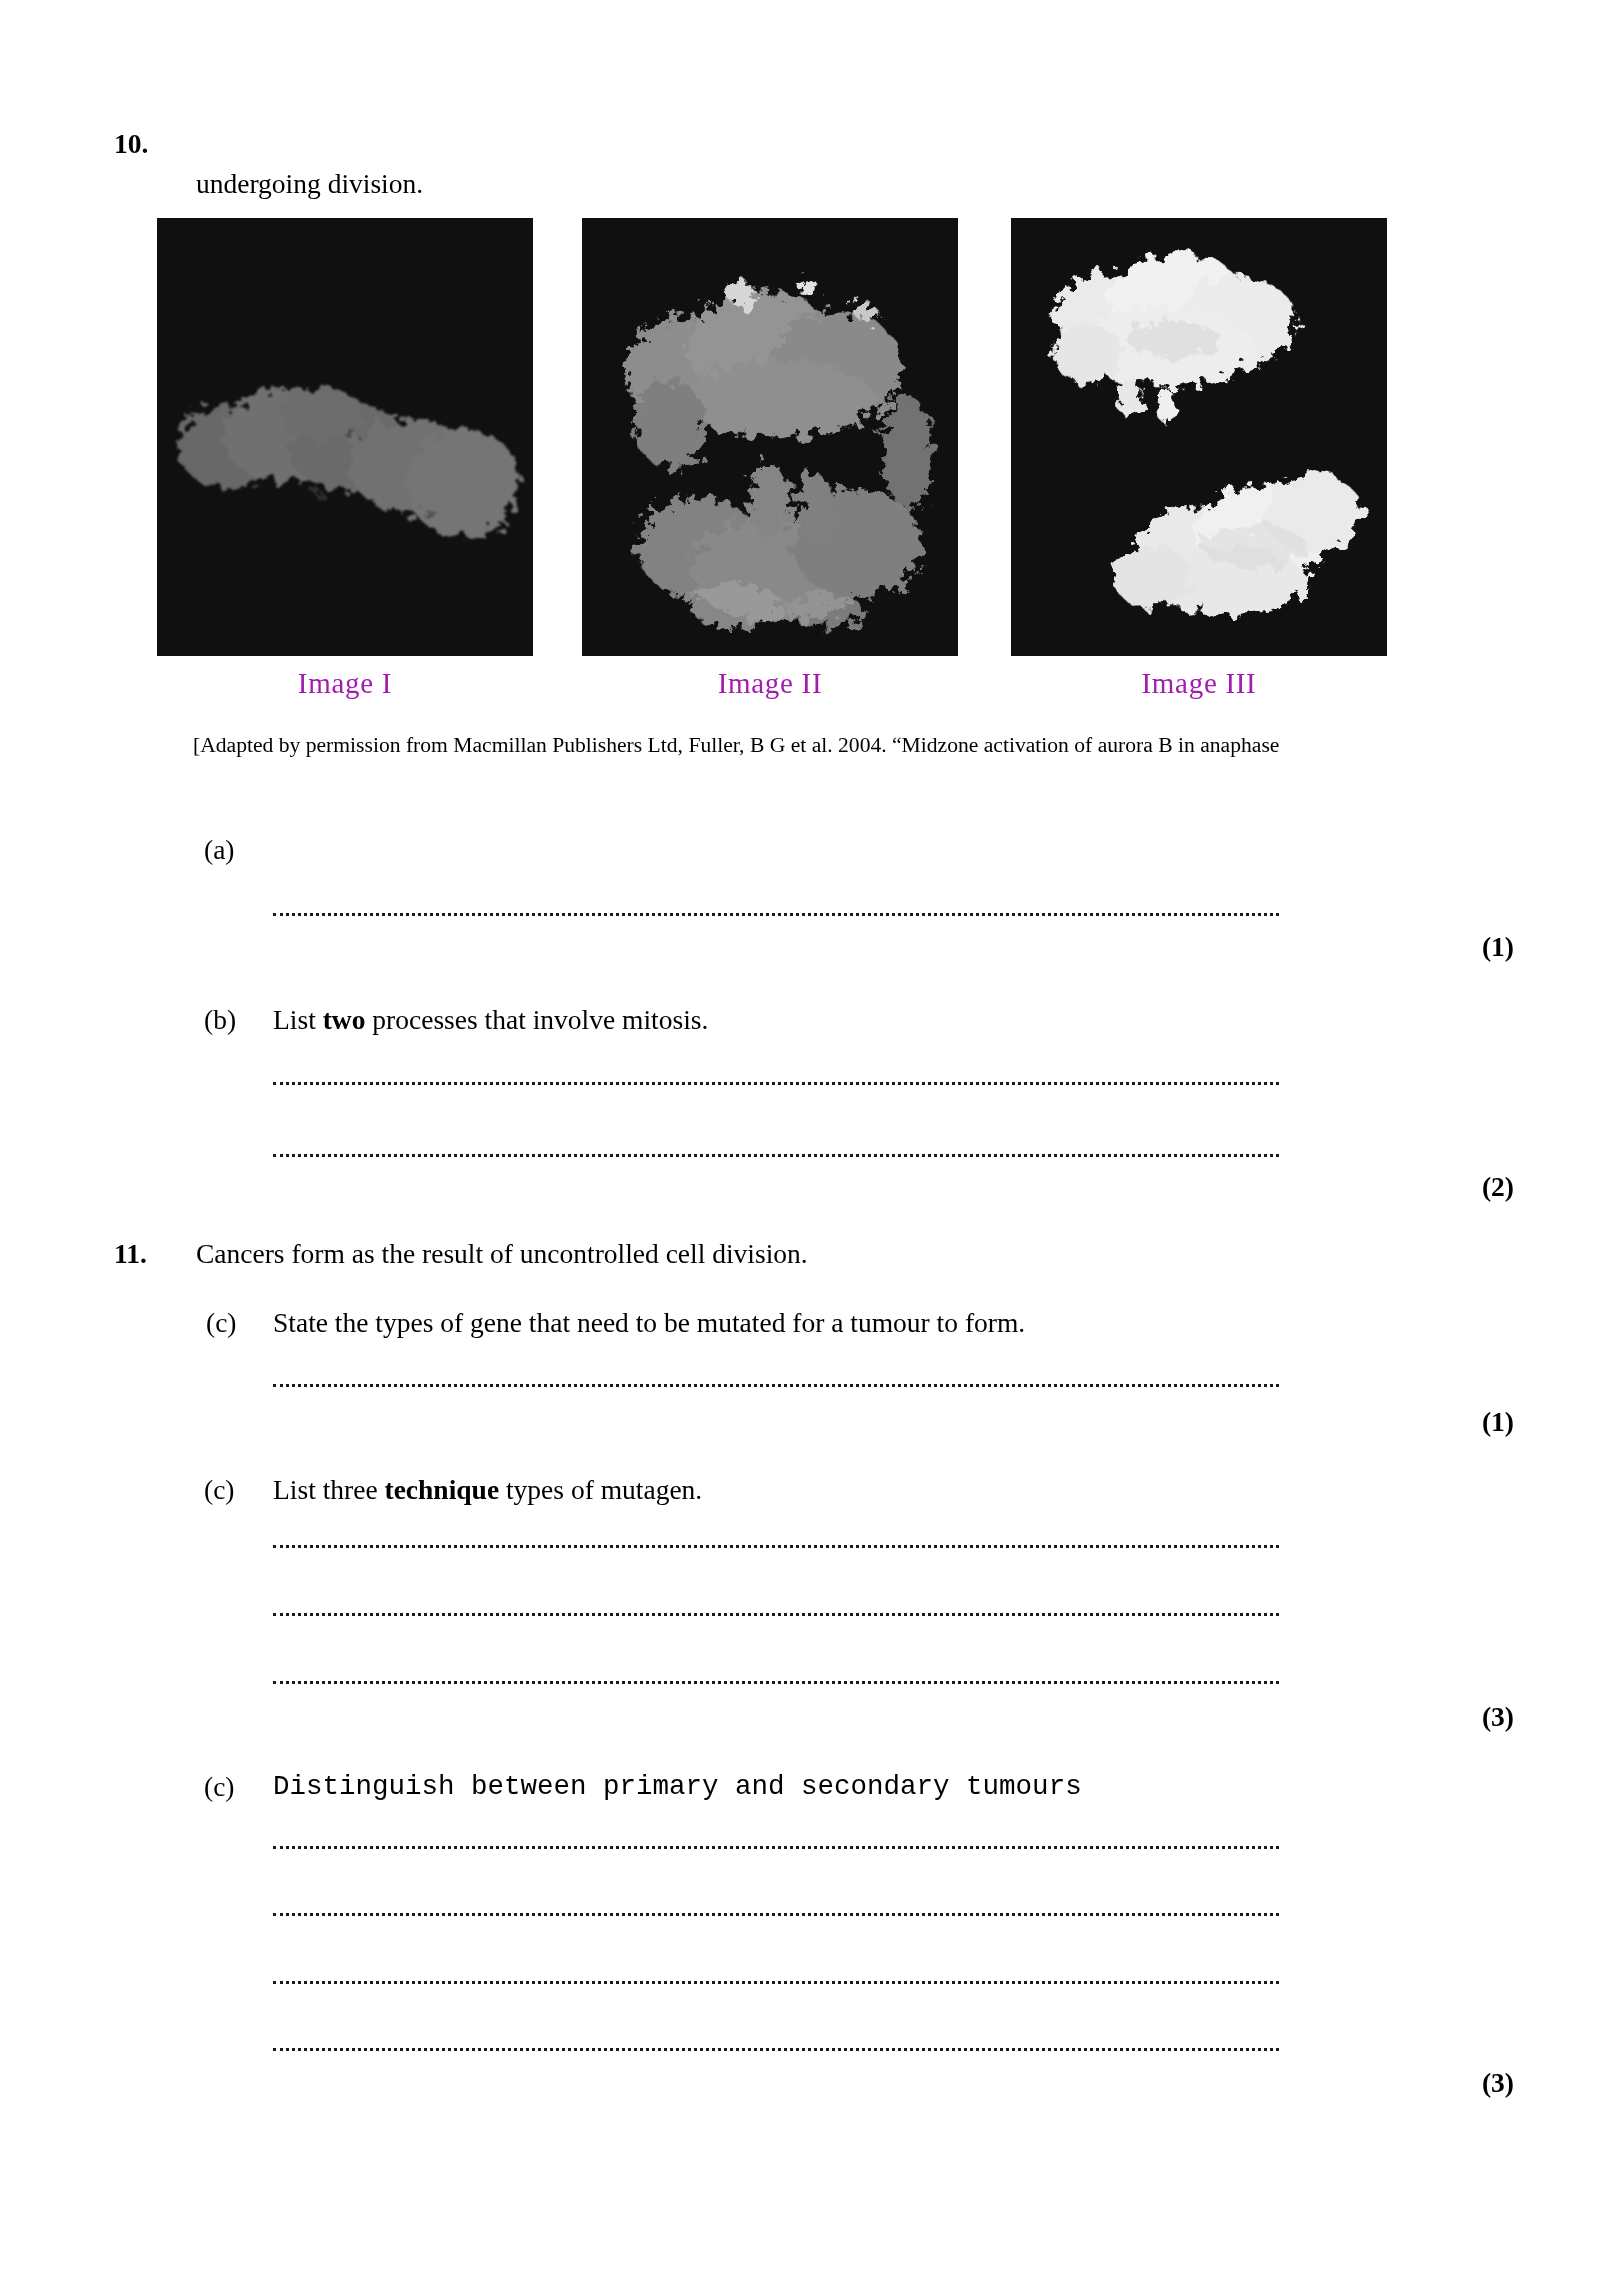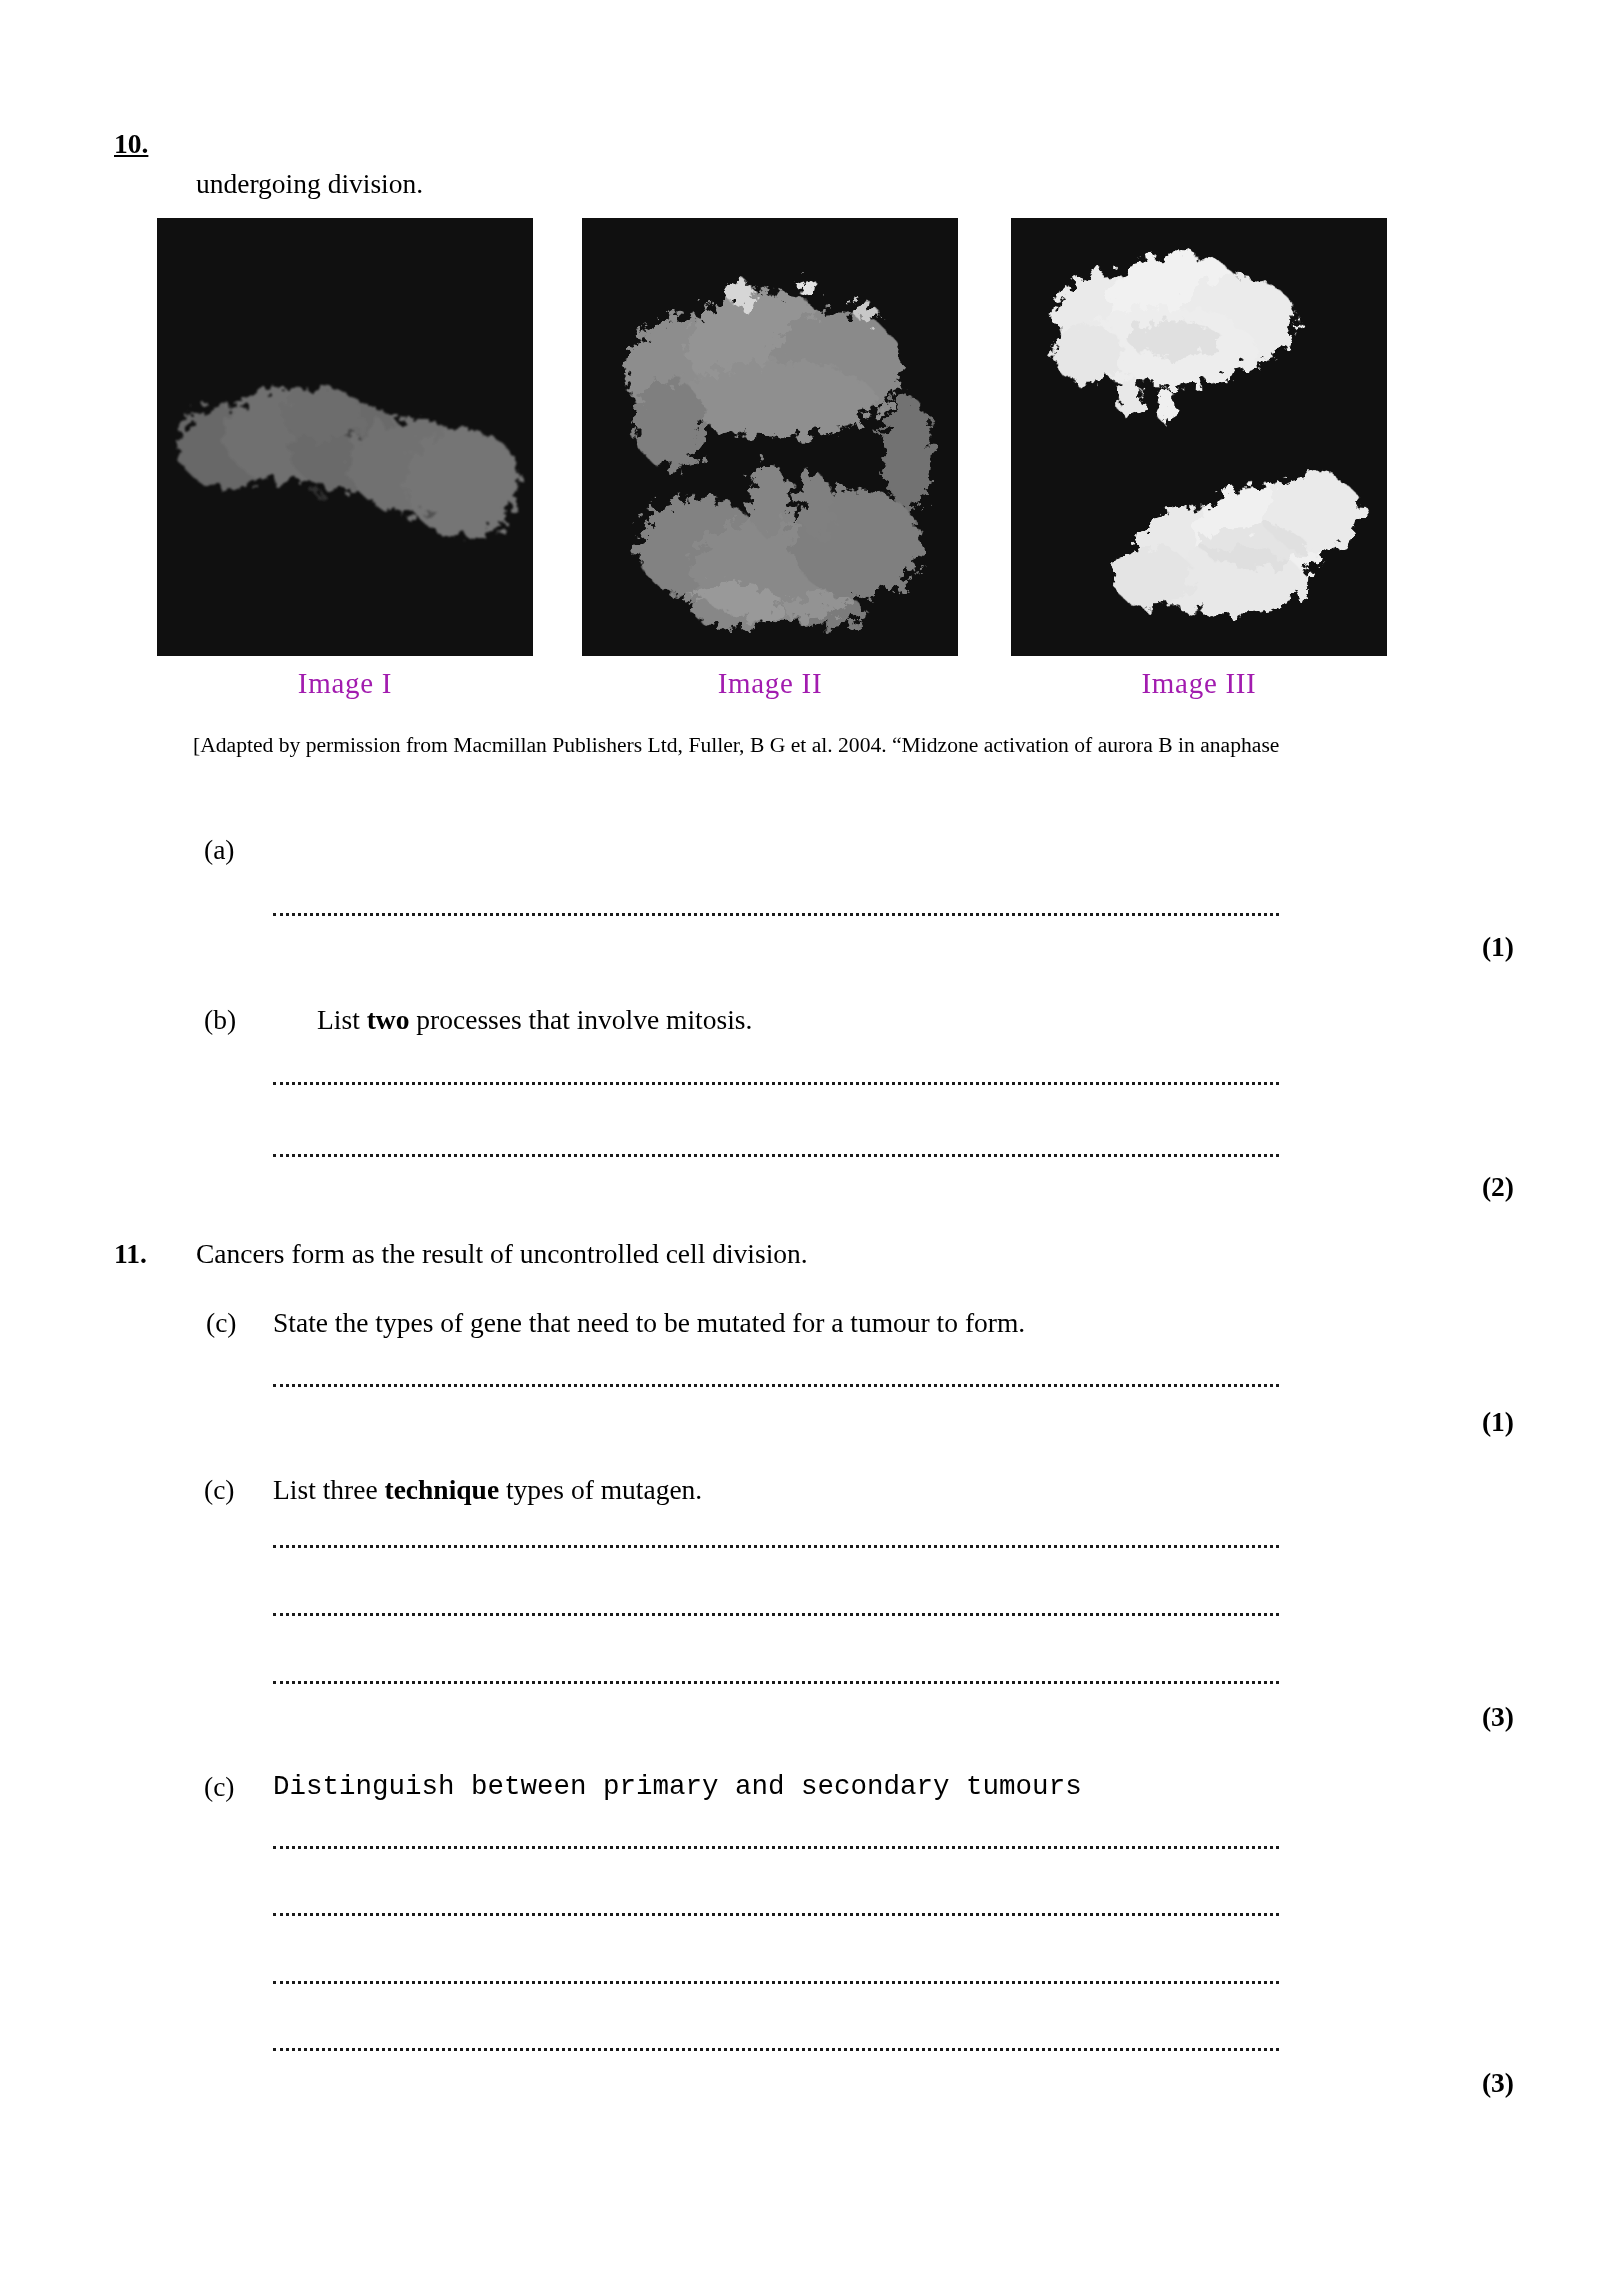--- a/index.html
+++ b/index.html
@@ -75,21 +75,21 @@
     font-size: 27.5px;
     font-weight: bold;
     line-height: 33px;
   }
 </style>
 </head>
 <body>
 
 <div class="page">
 
-  <div class="qnum" style="left:114px; top:124px;text-decoration:underline;">10.</div>
+  <div class="qnum" style="left:114px; top:124px;">10.</div>
   <div class="qline" style="left:196px; top:164px;">undergoing division.</div>
 
   <div class="figure" style="left:157px;">
     <svg width="376" height="438" viewBox="0 0 575 670">
       <defs>
         <filter id="rough1" x="-25%" y="-25%" width="150%" height="150%">
           <feTurbulence type="fractalNoise" baseFrequency="0.055" numOctaves="4" seed="7" result="n1"></feTurbulence>
           <feDisplacementMap in="SourceGraphic" in2="n1" scale="40"></feDisplacementMap>
           <feGaussianBlur stdDeviation="1.4"></feGaussianBlur>
         </filter>
@@ -180,21 +180,21 @@
 
   <div class="citation">
     <div>[Adapted by permission from Macmillan Publishers Ltd, Fuller, B G et al. 2004. “Midzone activation of aurora B in anaphase</div>
   </div>
 
   <div class="sublabel" style="left:204px; top:831px;">(a)</div>
   <div class="dots" style="top:913px;"></div>
   <div class="mark" style="top:930px;">(1)</div>
 
   <div class="sublabel" style="left:204px; top:1001px;">(b)</div>
-  <div class="subtext" style="left:273px; top:1001px;margin-left:44px;"><span>List </span><span class="b">two</span><span> processes that involve mitosis.</span></div>
+  <div class="subtext" style="left:273px; top:1001px;"><span>List </span><span class="b">two</span><span> processes that involve mitosis.</span></div>
   <div class="dots" style="top:1082px;"></div>
   <div class="dots" style="top:1154px;"></div>
   <div class="mark" style="top:1170px;">(2)</div>
 
   <div class="qnum" style="left:114px; top:1234px;">11.</div>
   <div class="qline" style="left:196px; top:1234px;">Cancers form as the result of uncontrolled cell division.</div>
 
   <div class="sublabel" style="left:206px; top:1304px;">(c)</div>
   <div class="subtext" style="left:273px; top:1304px;">State the types of gene that need to be mutated for a tumour to form.</div>
   <div class="dots" style="top:1384px;"></div>

